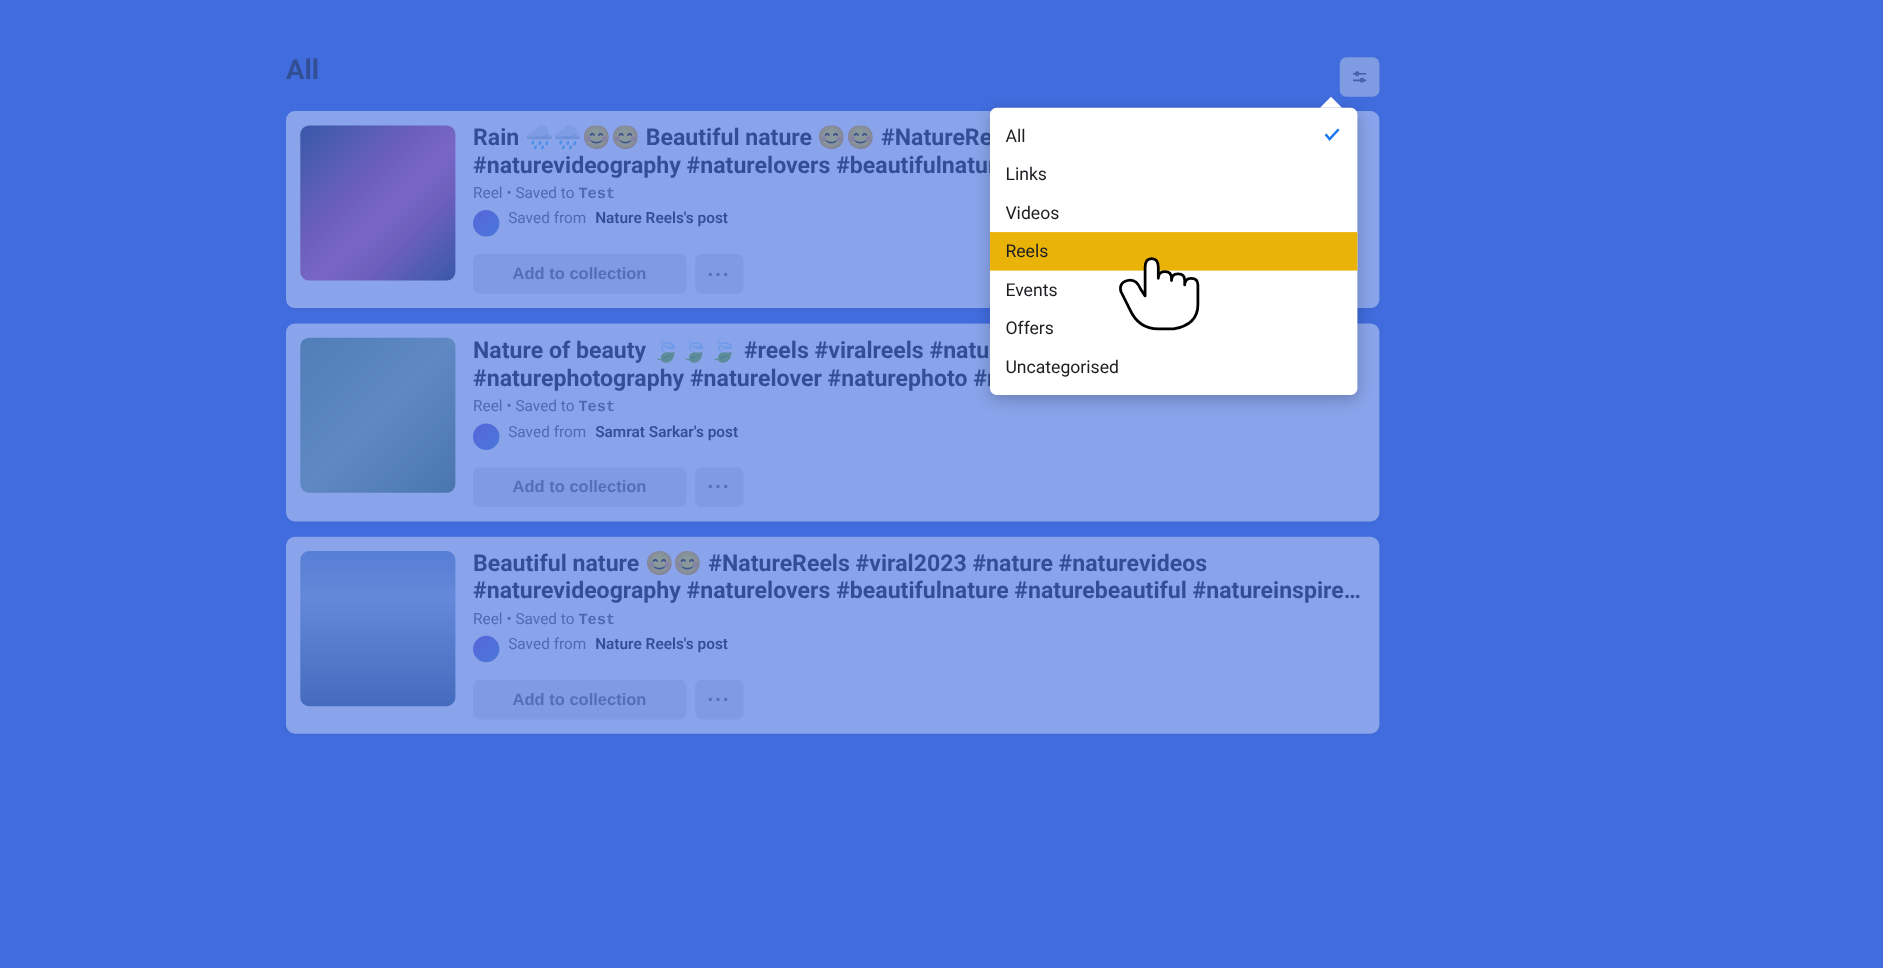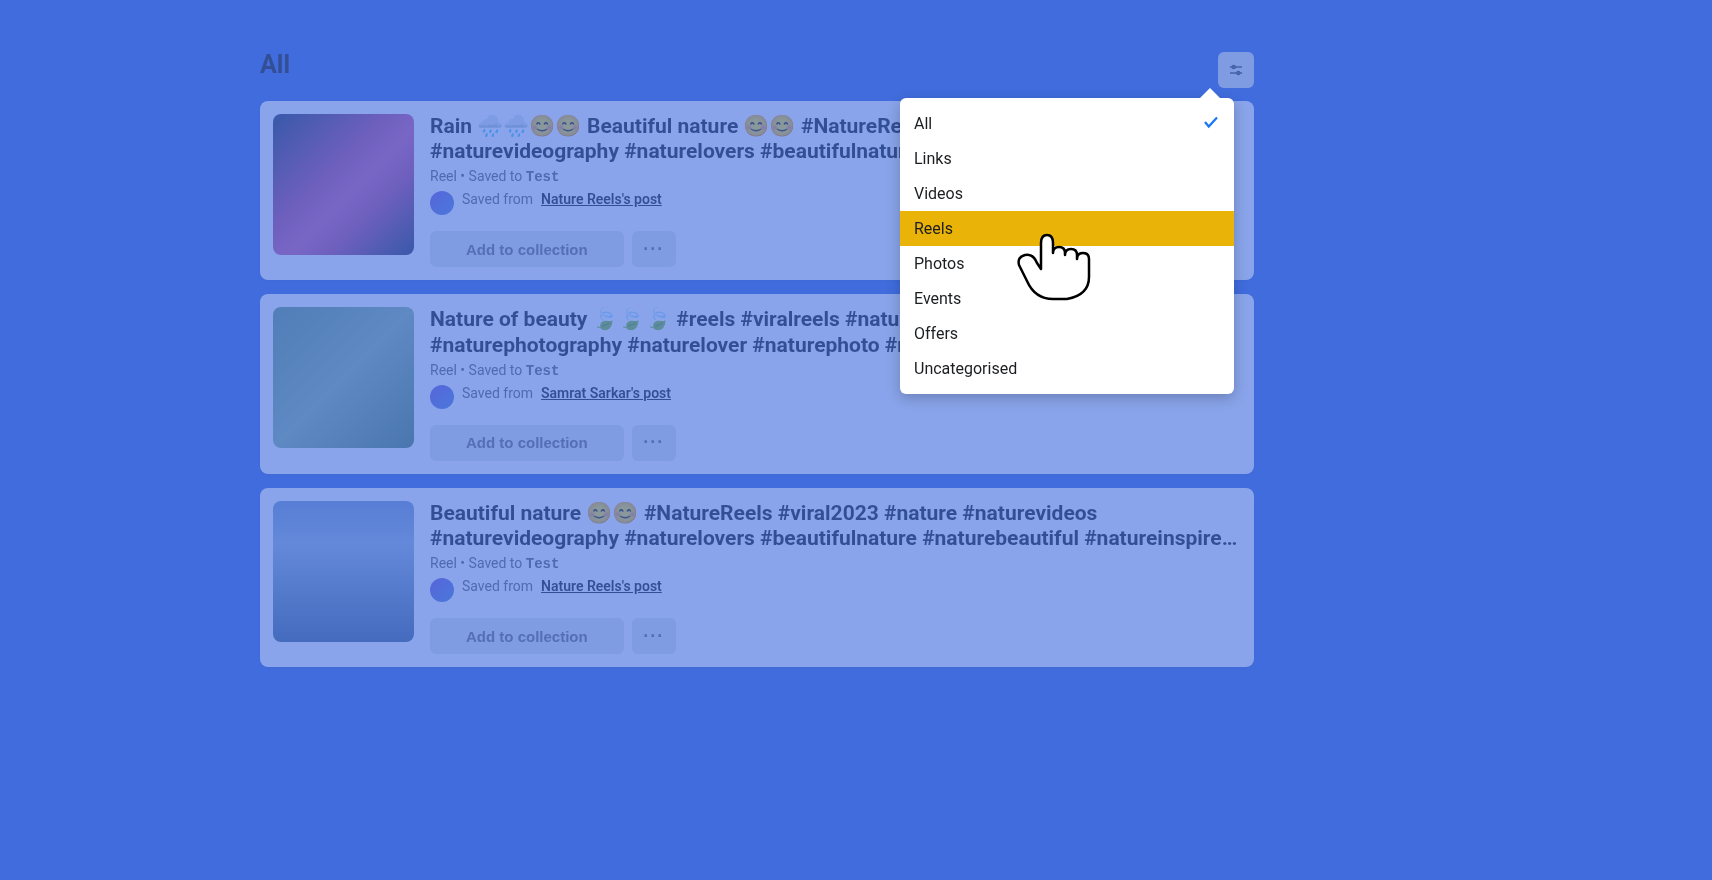--- a/index.html
+++ b/index.html
@@ -9,21 +9,21 @@
 .thumb{width:141px;height:141px;border-radius:8px;flex-shrink:0;background:#888;}
 .thumb.t1{background:linear-gradient(135deg,#2b3a55 0%,#b74b8a 40%,#d45ea0 55%,#b74b8a 70%,#2b3a55 100%);}
 .thumb.t2{background:linear-gradient(135deg,#6b9b7a 0%,#8fb89a 50%,#5a8665 100%);}
 .thumb.t3{background:linear-gradient(180deg,#7a9cc6 0%,#a0b8d4 30%,#6d8ba8 70%,#4a6a8a 100%);}
 .content{flex:1;min-width:0;display:flex;flex-direction:column;}
 .title{font-size:21px;font-weight:700;color:#1c1e21;line-height:1.2;margin-bottom:4px;overflow:hidden;display:-webkit-box;-webkit-line-clamp:2;-webkit-box-orient:vertical;}
 .meta{font-size:14px;color:#65676b;margin-bottom:6px;}
 .meta .coll{font-weight:600;font-family:Liberation Mono, monospace;}
 .byline{display:flex;gap:8px;font-size:14px;color:#65676b;margin-bottom:16px;}
 .avatar{width:24px;height:24px;border-radius:50%;background:linear-gradient(135deg,#7b5cd6,#5a8bd6);flex-shrink:0;}
-.byline .who{font-weight:600;color:#1c1e21;text-decoration:underline;}
+.byline .who{font-weight:600;color:#1c1e21;}
 .actions{display:flex;gap:8px;margin-top:auto;}
 .btn{background:#e4e6eb;border:none;border-radius:6px;height:36px;padding:0 36px;font-size:15px;font-weight:700;color:#737373;cursor:pointer;display:flex;align-items:center;justify-content:center;}
 .btn.more{padding:0;width:44px;font-size:18px;letter-spacing:1px;}
 .filter-btn{position:absolute;right:0;top:2px;width:36px;height:36px;border-radius:6px;background:#e4e6eb;display:flex;align-items:center;justify-content:center;cursor:pointer;}
 .filter-btn svg{width:18px;height:18px;stroke:#4b4f56;stroke-width:2;fill:none;}
 
 
 .overlay{position:absolute;inset:0;background:#416CDD;opacity:.62;pointer-events:none;}
 
 
@@ -119,21 +119,20 @@
 
 <div class="overlay"></div>
 
 <div class="dropdown" id="dd">
     <div class="dd-item">All<span class="dd-check"><svg viewBox="0 0 24 24">
           <polyline points="4 12 9 18 20 6"></polyline>
         </svg></span></div>
     <div class="dd-item">Links</div>
     <div class="dd-item">Videos</div>
     <div class="dd-item hi">Reels</div>
-    <div class="dd-item">Photos</div>
     <div class="dd-item">Events</div>
     <div class="dd-item">Offers</div>
     <div class="dd-item">Uncategorised</div>
   </div>
 
 <div class="cursor-hand">
   <svg viewBox="0 0 92 80">
     <path d="M36 44 L36 18 Q36 10 42 10 Q48 10 48 18 L48 28 Q48 22 54 22 Q60 22 60 28 L60 30 Q60 24 66 24 Q72 24 72 30 L72 34 Q72 28 78 28 Q84 28 84 34 L84 52 Q84 70 62 74 L48 74 Q30 74 22 56 L14 40 Q12 32 20 30 Q28 28 32 38 Z" fill="#fff" stroke="#000" stroke-width="2.5" stroke-linejoin="round"></path>
   </svg>
 </div>

